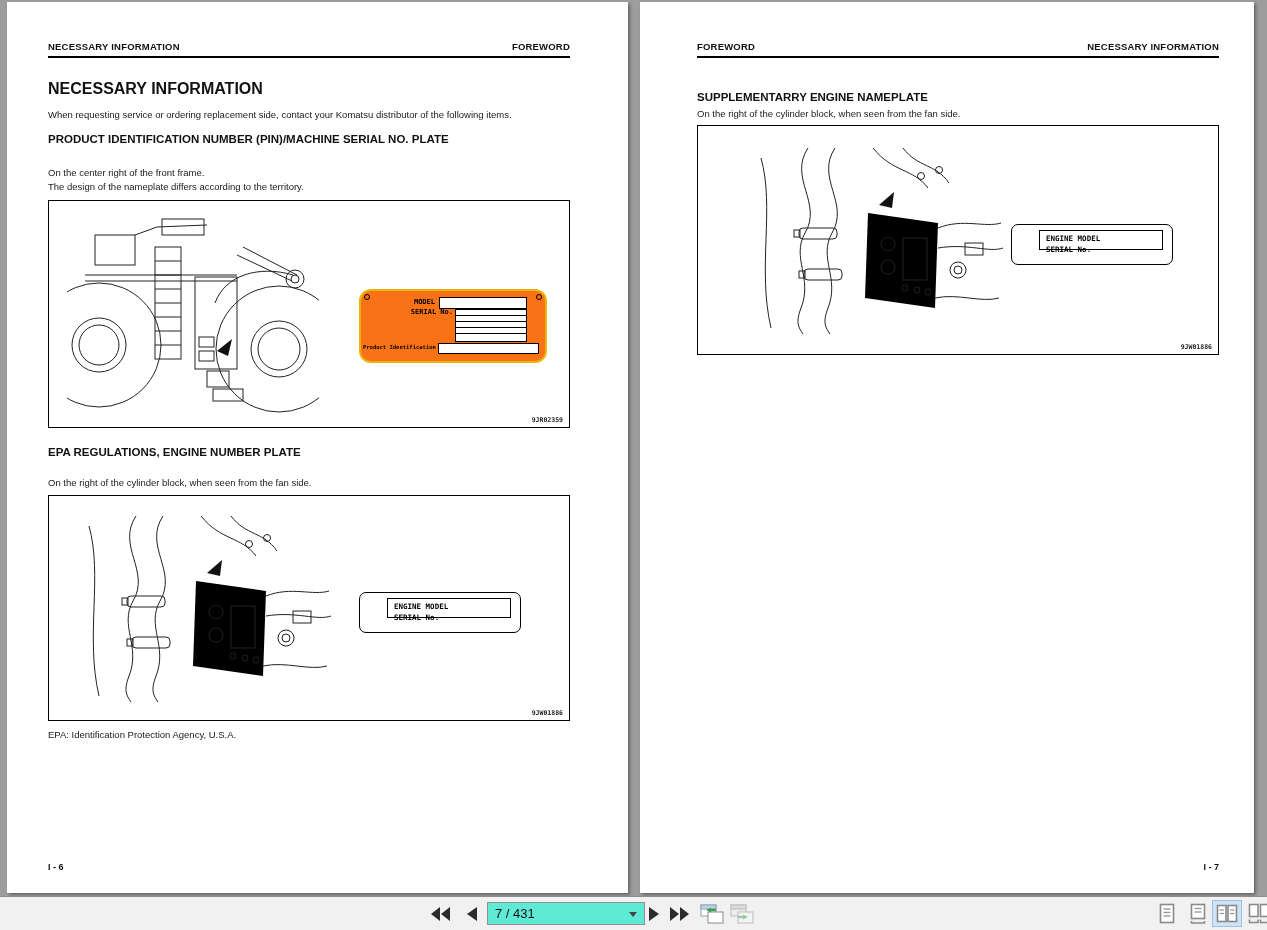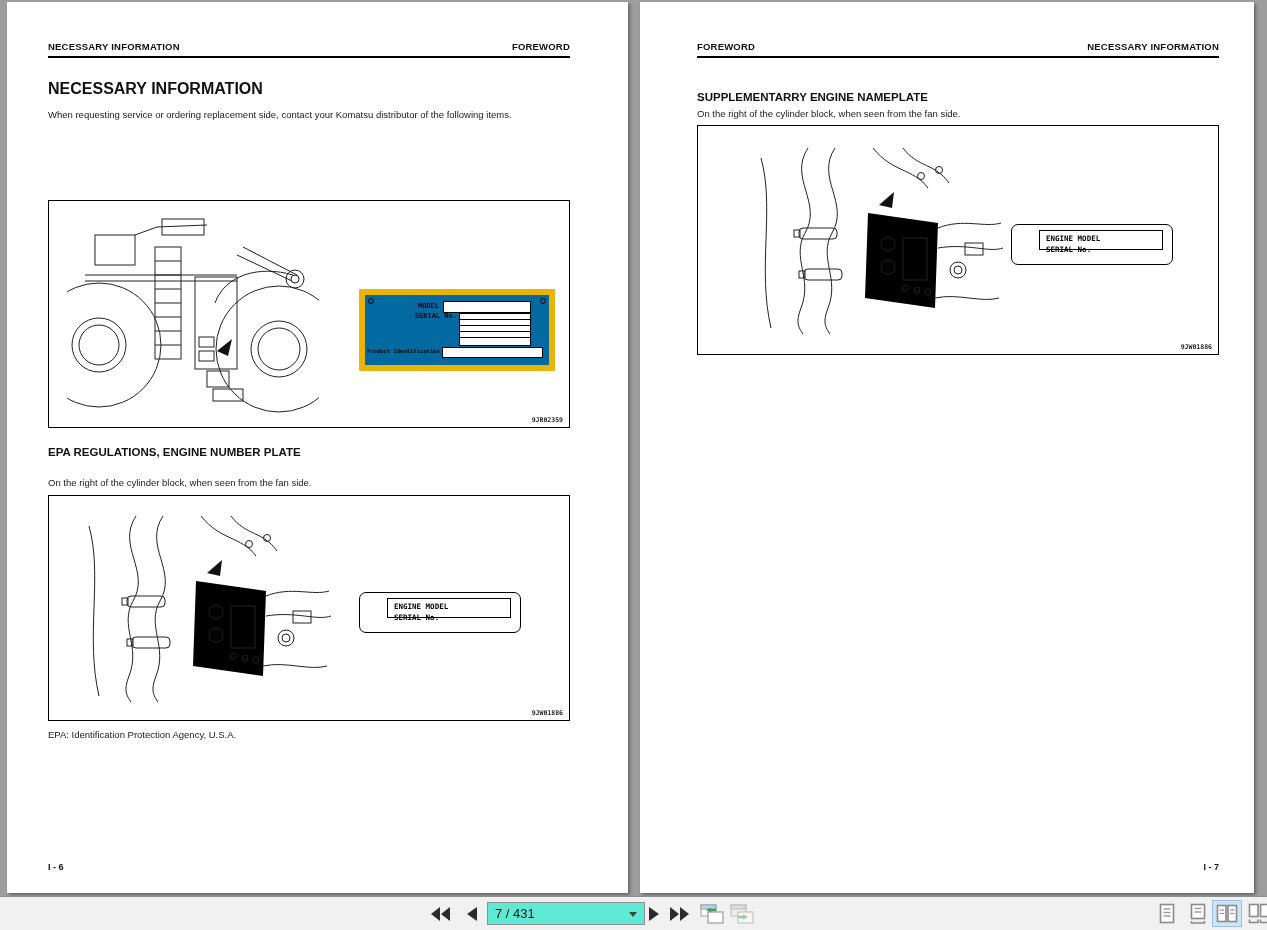--- a/index.html
+++ b/index.html
@@ -37,21 +37,21 @@
     position:absolute;right:6px;bottom:3px;
     font-family:"DejaVu Sans Mono",monospace;font-size:6.5px;font-weight:bold;color:#222;
   }
   .drawing{position:absolute;}
   .drawing path,.drawing circle,.drawing rect,.drawing line,.drawing polyline{
     fill:none;stroke:#222;stroke-width:1;
   }
   .drawing .solid{fill:#111;stroke:none;}
 
   
-  .pin-plate{position:absolute;width:184px;height:70px;border:6px solid #eab308;border-radius:1px;background:#0369a1;}
+  .pin-plate{position:absolute;width:184px;height:70px;border:2px solid #eab308;border-radius:12px;background:#f97316;}
   .pin-plate .hole{position:absolute;width:4px;height:4px;border:1px solid #000;border-radius:50%;top:3px;}
   .pin-plate .hole.l{left:3px;} .pin-plate .hole.r{right:3px;}
   .pin-plate .lbl{position:absolute;font-family:"DejaVu Sans Mono",monospace;font-weight:bold;color:#000;}
   .pin-plate .bx{position:absolute;border:1px solid #000;background:#fff;}
 
   
   .engine-plate{position:absolute;width:160px;height:39px;border:1.5px solid #000;border-radius:7px;background:#fff;}
   .engine-plate .inner{
     position:absolute;left:27px;top:5px;width:124px;height:20px;border:1.5px solid #000;
     font-family:"DejaVu Sans Mono",monospace;font-size:7.5px;font-weight:bold;color:#000;
@@ -90,20 +90,25 @@
 <div class="page page-left">
   <div class="content">
     <div class="running-header">
       <span>NECESSARY INFORMATION</span>
       <span>FOREWORD</span>
     </div>
 
     <div class="doc-title">NECESSARY INFORMATION</div>
     <div class="body-text" style="position:absolute;top:106px;left:0;">When requesting service or ordering replacement side, contact your Komatsu distributor of the following items.</div>
 
+    <div class="sec-heading" style="top:131px;">PRODUCT IDENTIFICATION NUMBER (PIN)/MACHINE SERIAL NO. PLATE</div>
+    <div class="body-text" style="position:absolute;top:164px;left:0;">
+      <div>On the center right of the front frame.</div>
+      <div>The design of the nameplate differs according to the territory.</div>
+    </div>
 
     <div class="figure-box" style="top:198px;height:226px;">
       <svg class="drawing" style="left:18px;top:16px;" width="252" height="196" viewBox="0 0 252 196">
         <circle cx="32" cy="128" r="62"></circle>
           <circle cx="32" cy="128" r="27"></circle>
           <circle cx="32" cy="128" r="20"></circle>
         <circle cx="212" cy="132" r="63"></circle>
           <circle cx="212" cy="132" r="28"></circle>
           <circle cx="212" cy="132" r="21"></circle>
         <path d="M148,86 C158,58 192,48 226,58"></path>

